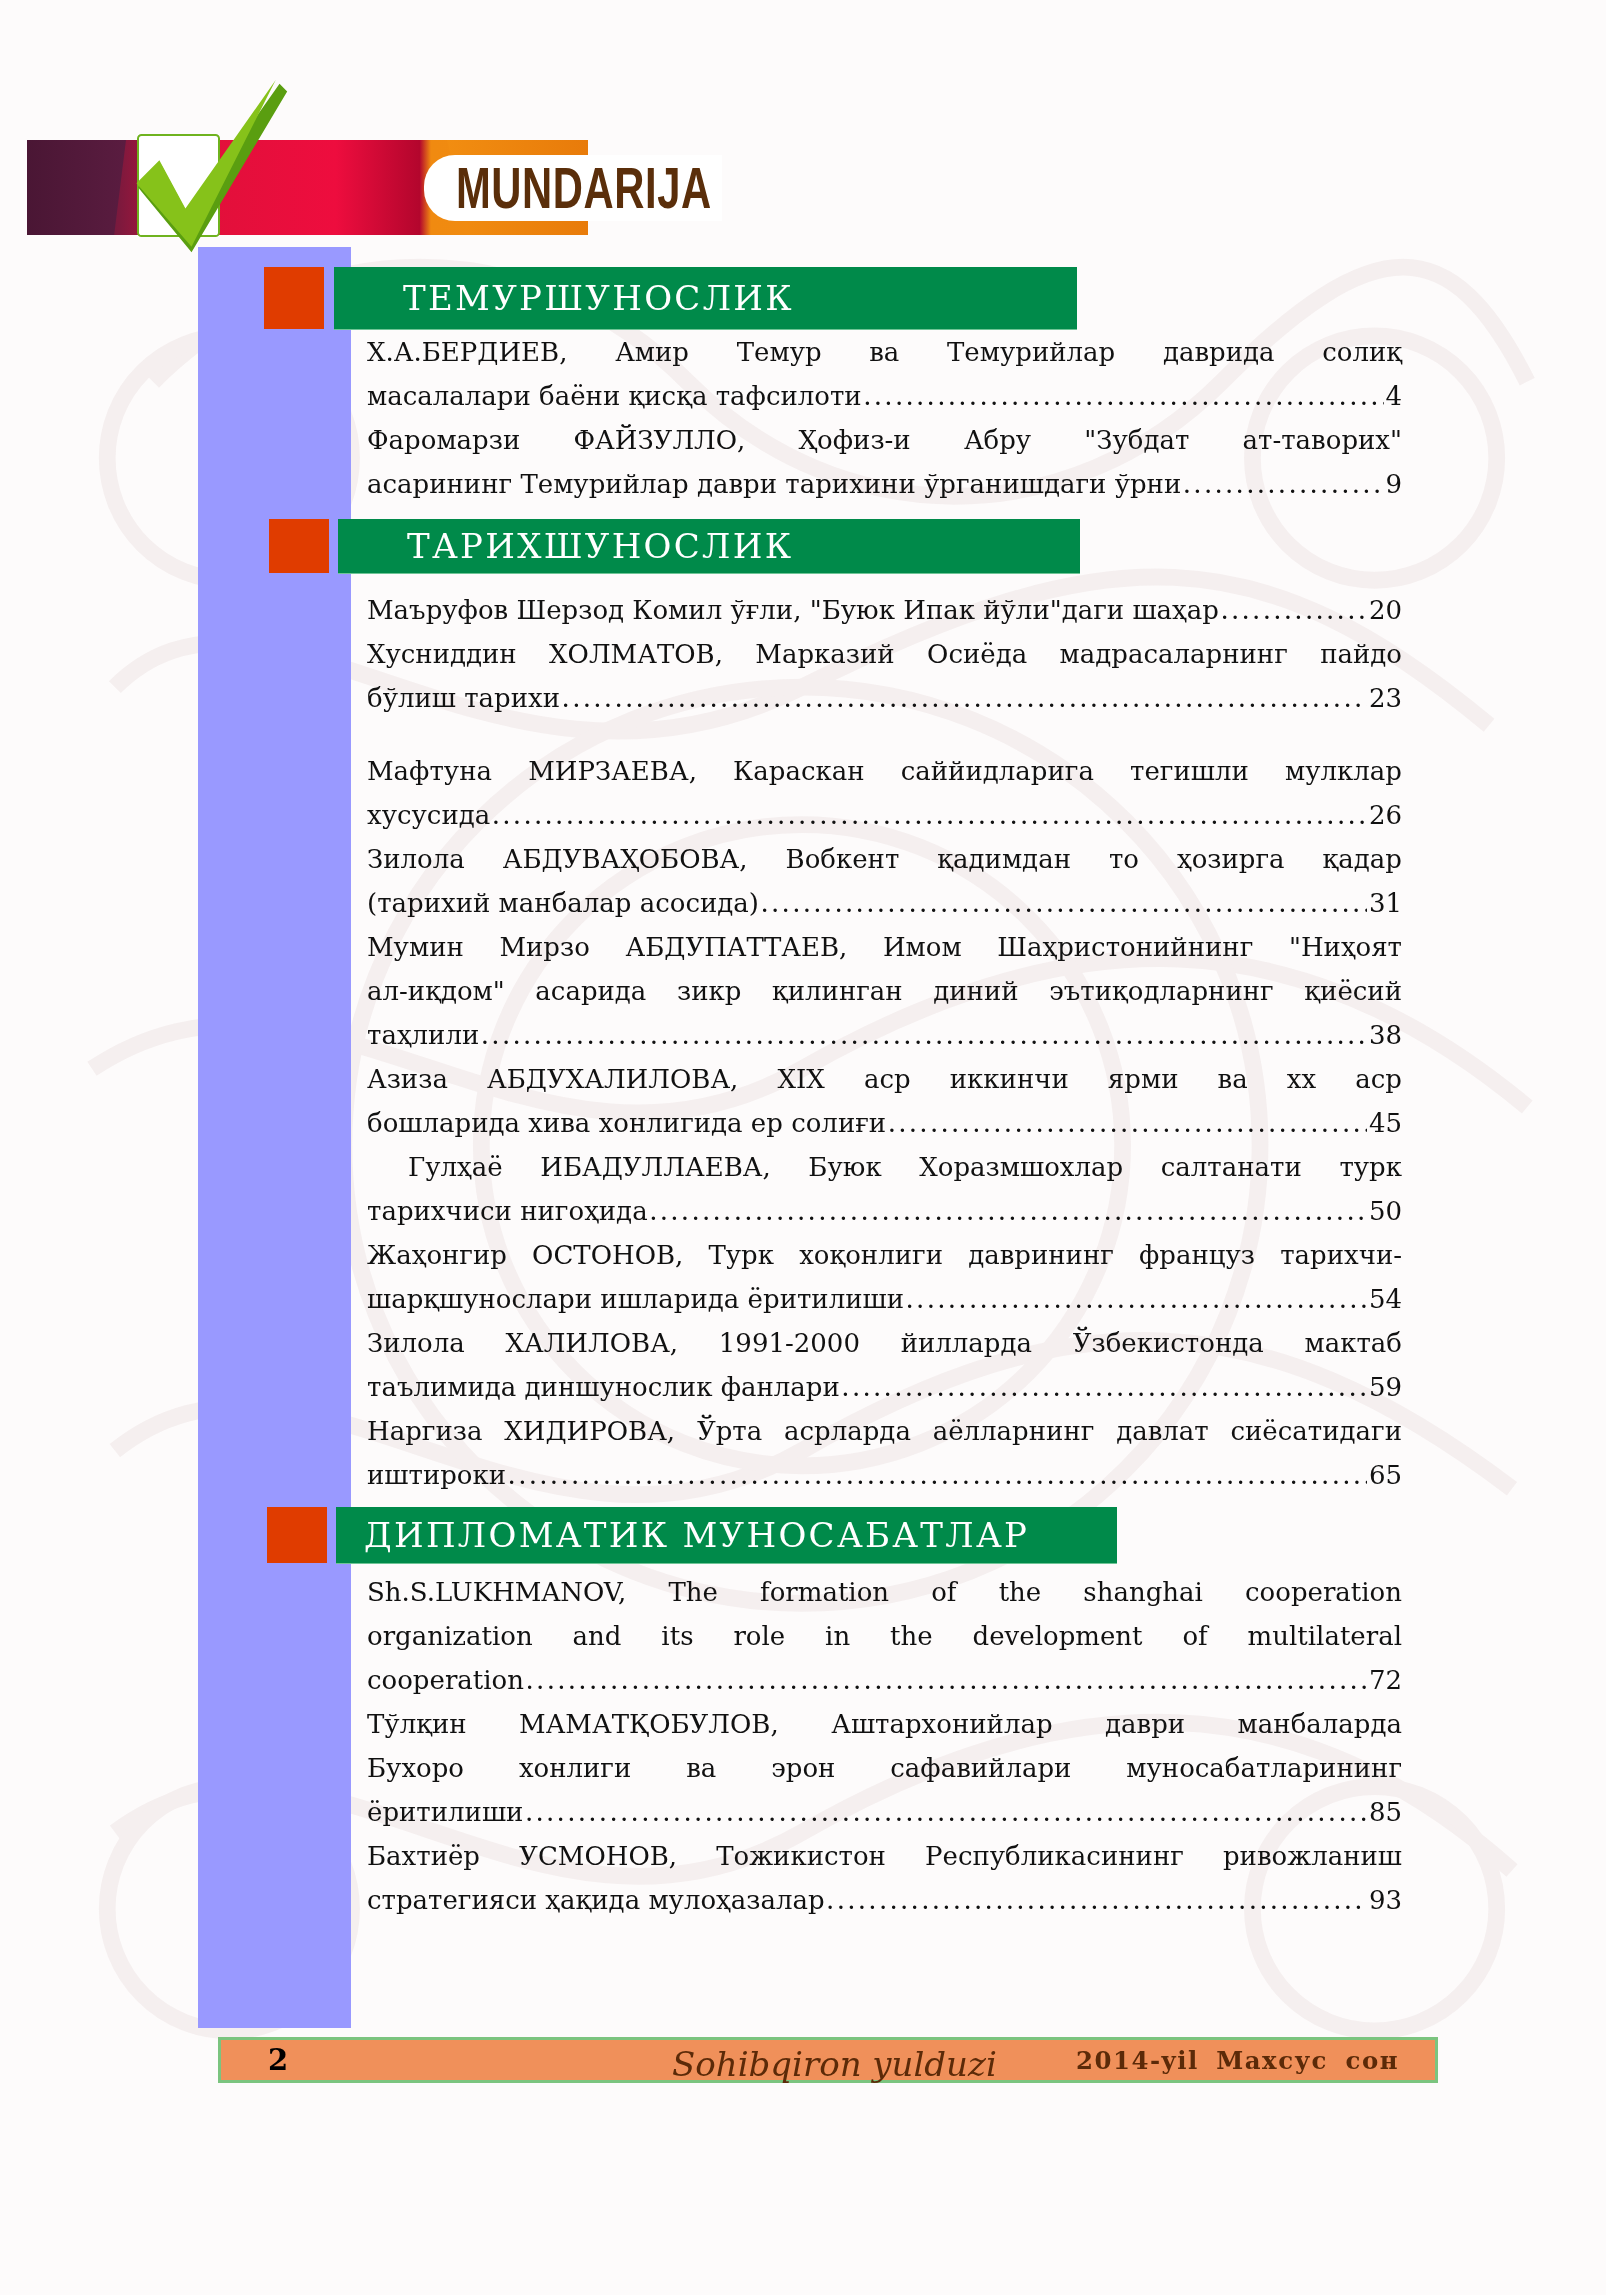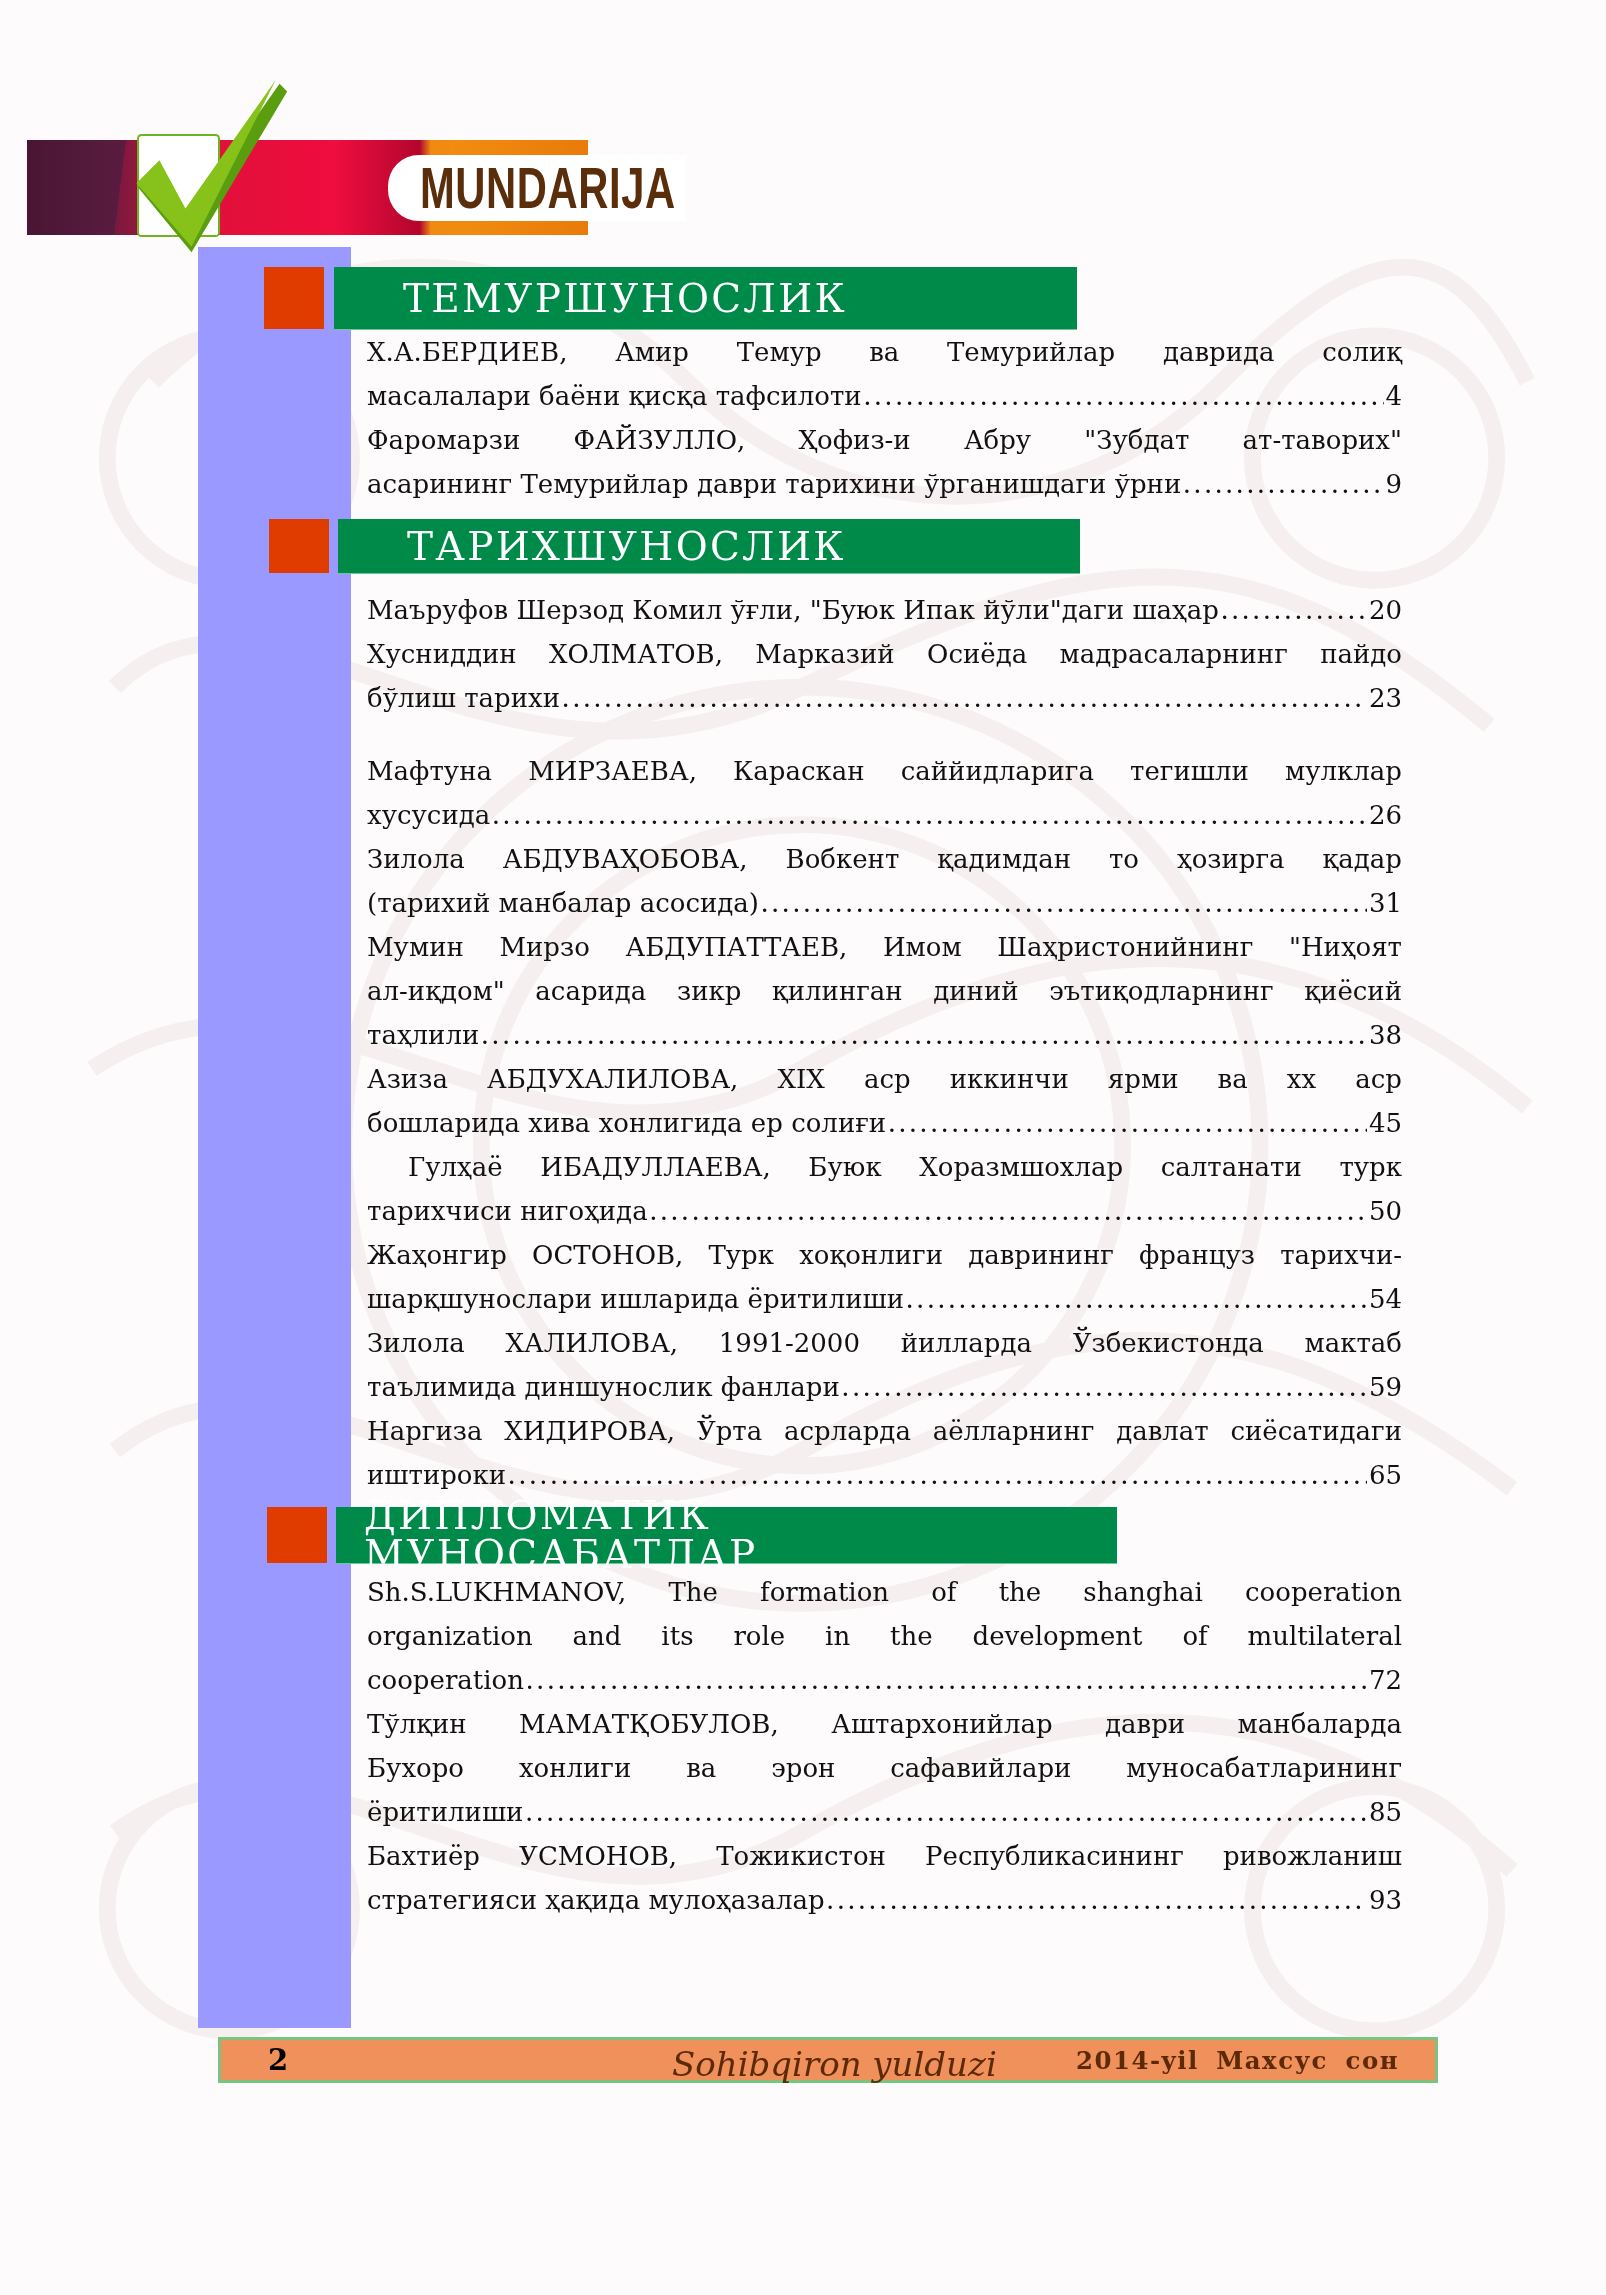--- a/index.html
+++ b/index.html
@@ -13,21 +13,21 @@
   
   .banner {
     position: absolute; left: 27px; top: 140px; width: 561px; height: 95px;
     background: linear-gradient(90deg, #4a1634 0%, #5c1c3e 12%, #e0103a 30%, #ee0d3e 55%, #b3062d 70%, #f08a10 72%, #f28d10 100%);
   }
   .banner .purple { position: absolute; left: 0; top: 0; width: 99px; height: 95px;
     background: linear-gradient(90deg, #4a1634, #5a1c40); clip-path: polygon(0 0, 100% 0, 88% 100%, 0 100%); }
   .banner .orange { position: absolute; right: 0; top: 0; width: 164px; height: 95px;
     background: linear-gradient(90deg, #f39012, #e87b0a); clip-path: polygon(14% 0, 100% 0, 100% 100%, 28% 100%); }
   .title-pill {
-    position: absolute; left: 388px; top: 155px; width: 298px; height: 66px;
+    position: absolute; left: 424px; top: 155px; width: 298px; height: 66px;
     background: #ffffff; border-radius: 31px 0 0 31px;
     display: flex; align-items: center;
   }
   .title-text {
     margin-left: 32px;
     font-family: "Liberation Sans", "DejaVu Sans", sans-serif;
     font-weight: bold; font-size: 58px; color: #5a2e0a;
     transform: scaleX(0.72); transform-origin: left center; letter-spacing: 0.8px;
     line-height: 1;
   }
@@ -37,21 +37,21 @@
   }
   .check-icon { position: absolute; left: 115px; top: 80px; width: 176px; height: 176px; }
 
   
   .sidebar { position: absolute; left: 198px; top: 247px; width: 153px; height: 1781px; background: #9999ff; }
 
   
   .sec-square { position: absolute; width: 60px; background: #e03c00; }
   .sec-bar { position: absolute; background: #008a4a; color: #ffffff; display: flex; align-items: center;
     border-bottom: 1.5px solid #6fc596; }
-  .sec-bar span { font-family: "DejaVu Serif", serif; font-size: 39px; letter-spacing: 2.3px; line-height: 1; }
+  .sec-bar span { font-family: "DejaVu Serif", serif; font-size: 34px; letter-spacing: 2.3px; line-height: 1; }
 
   
   .entries { position: absolute; left: 367px; width: 1035px; }
   .entry { font-size: 26px; line-height: 44px; color: #111; text-align: justify; }
   .line { display: flex; align-items: baseline; white-space: nowrap; }
   .leader { flex: 1; overflow: hidden; margin: 0 1.5px; }
   .leader::after { content: "........................................................................................................................................................................................................"; letter-spacing: 2.3px; }
   .page { }
 
   

